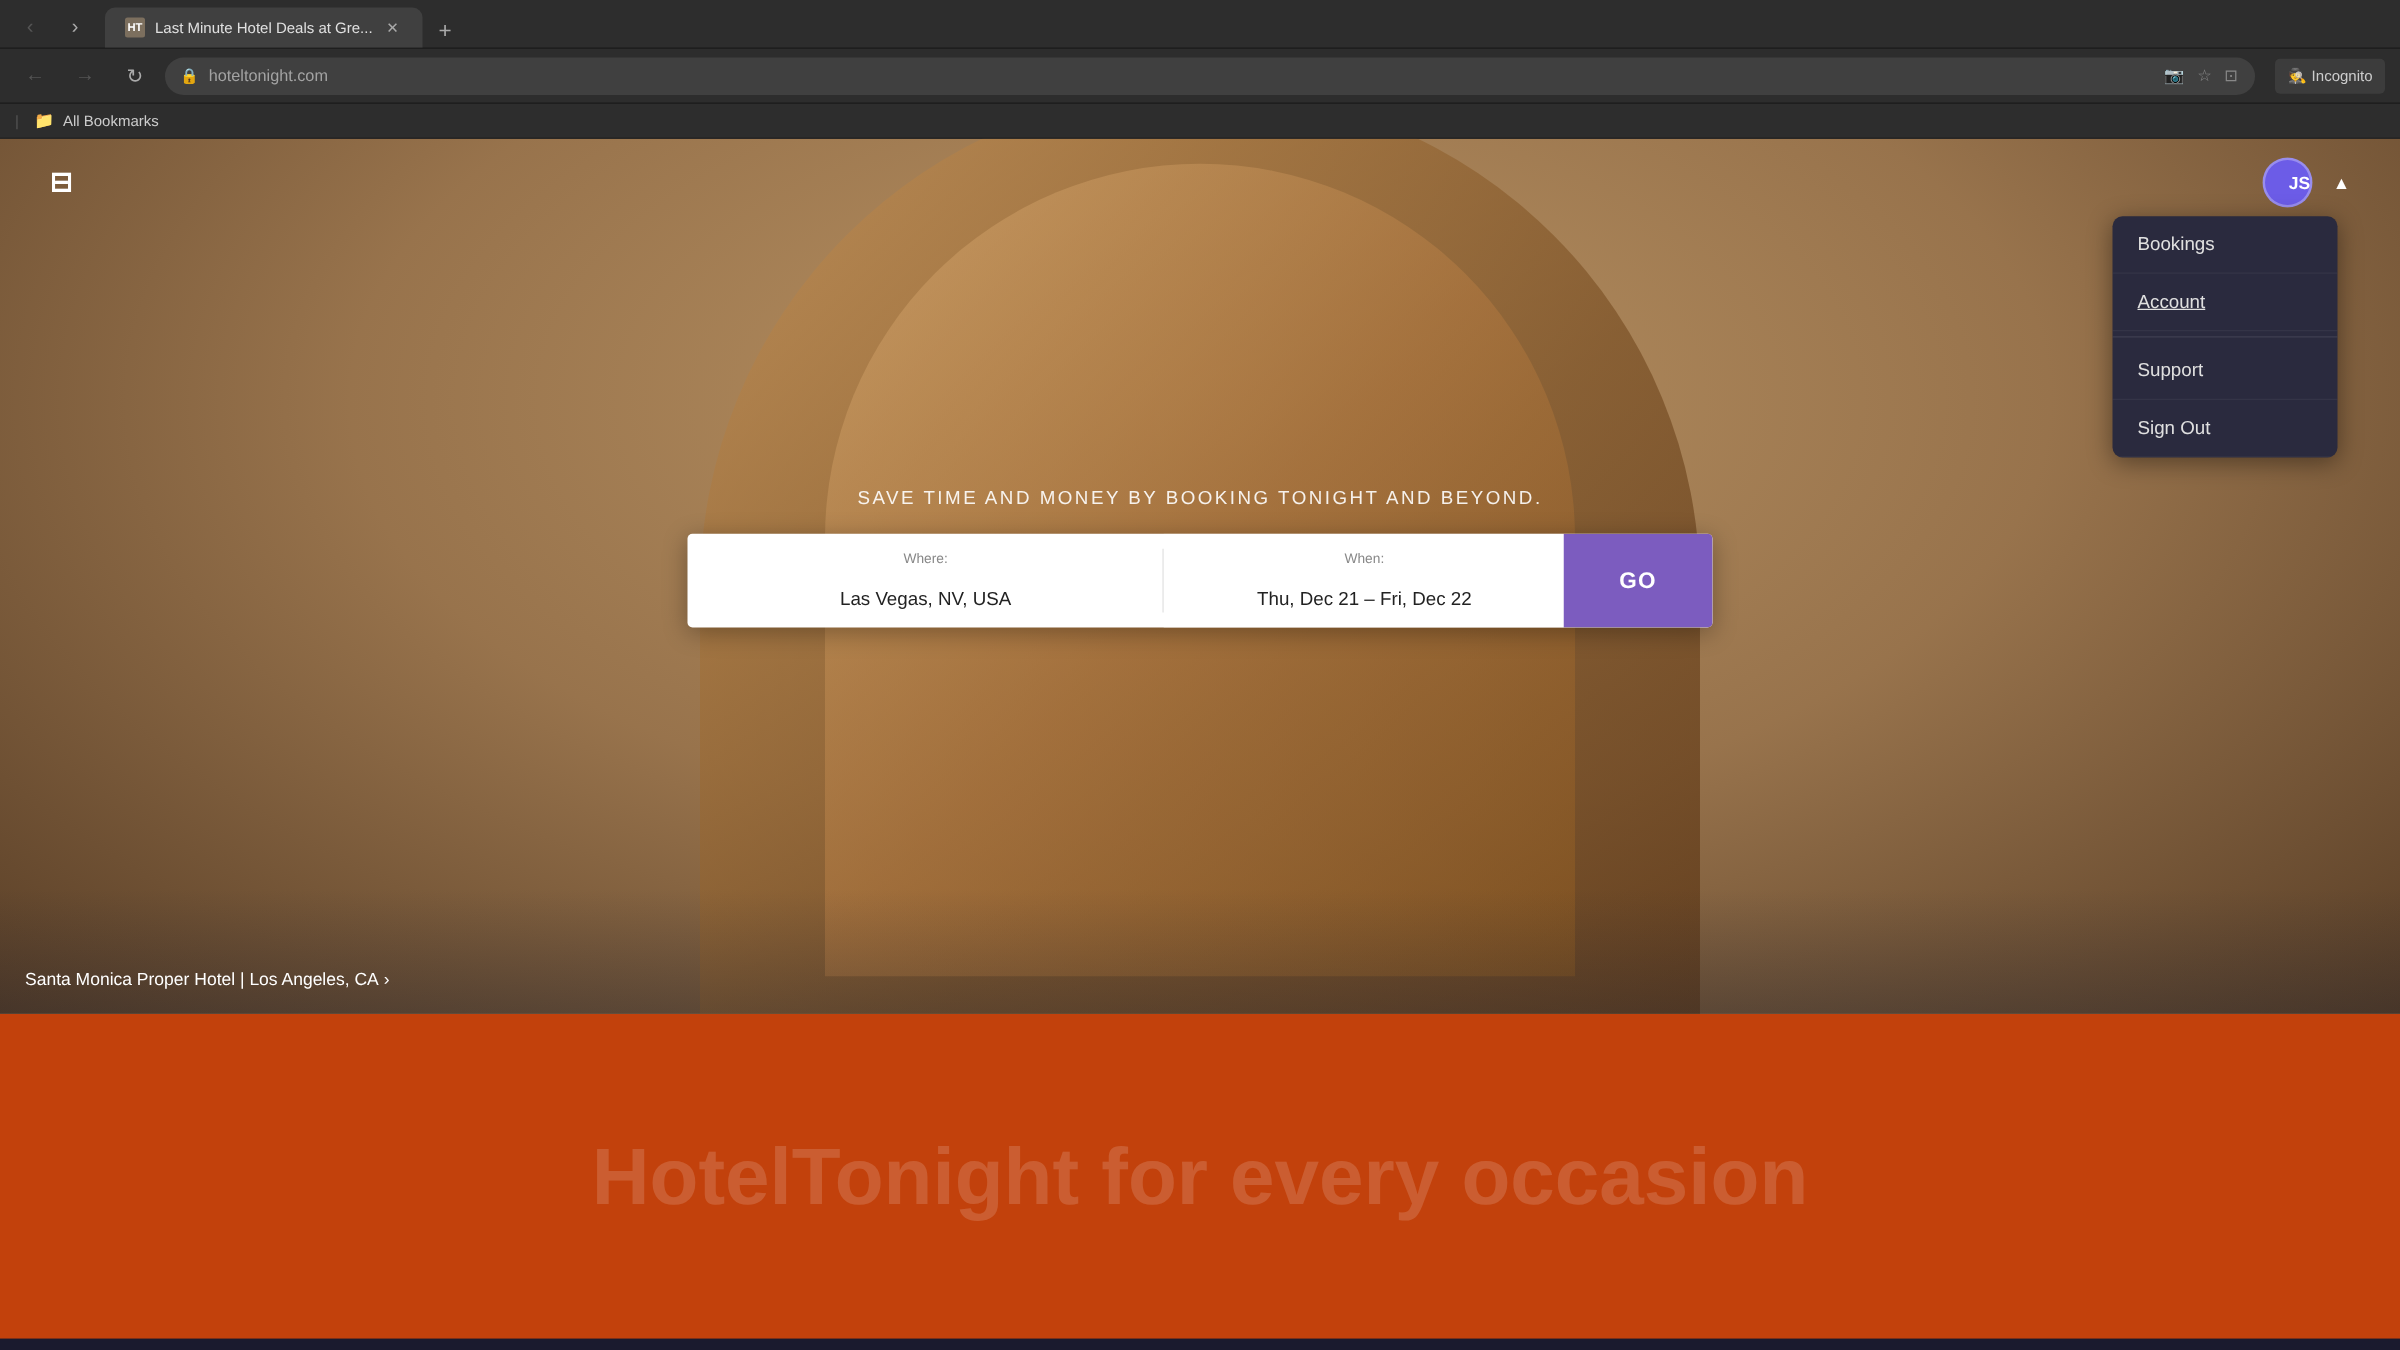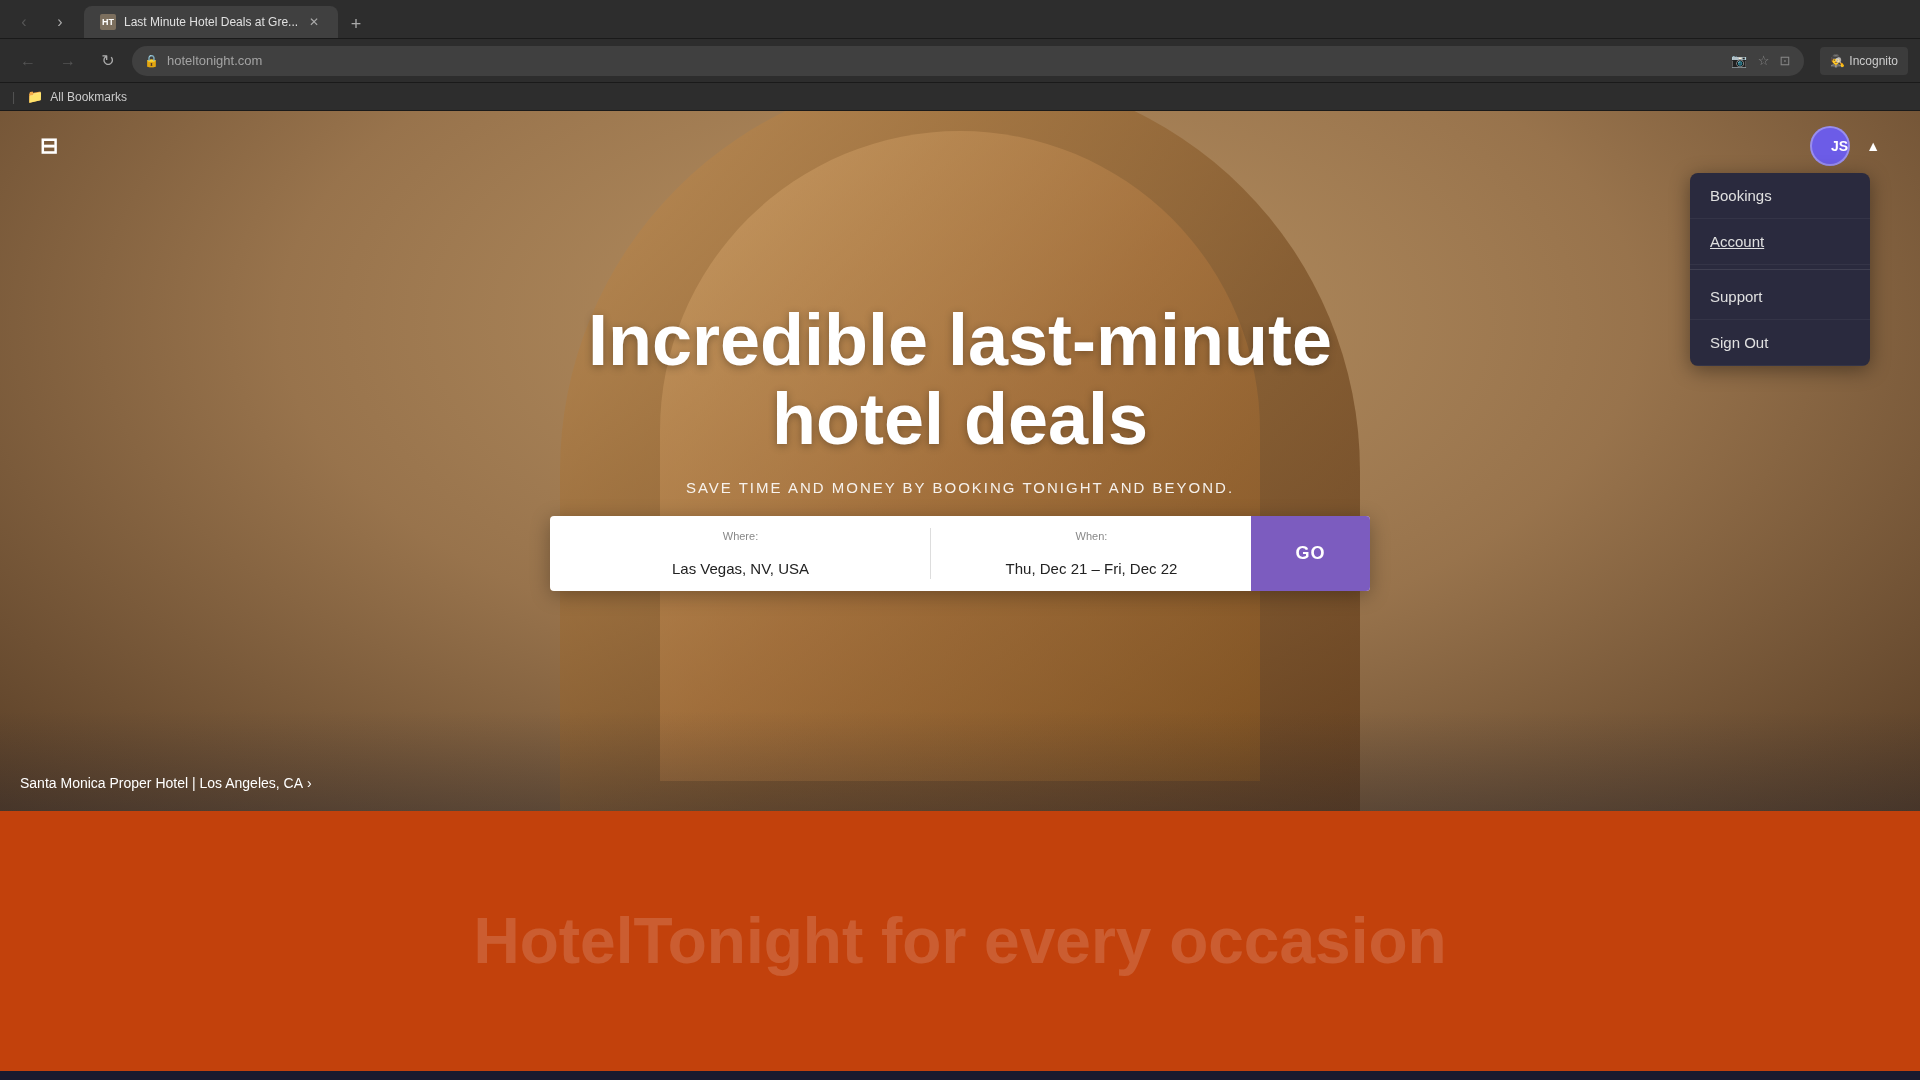--- a/index.html
+++ b/index.html
@@ -467,24 +467,20 @@
       <div class="dropdown-divider"></div>
       <button class="dropdown-item">
         <span>Support</span>
       </button>
       <button class="dropdown-item">
         <span>Sign Out</span>
       </button>
     </div>
 
     <div class="hero-text">
-      <h1 class="hero-headline">
-        <span>Incredible last-minute</span><br>
-        <span>hotel deals</span>
-      </h1>
       <p class="hero-subtext">SAVE TIME AND MONEY BY BOOKING TONIGHT AND BEYOND.</p>
 
       <div class="search-bar">
         <div class="search-field">
           <span class="search-field-label">Where:</span>
           <span class="search-field-value">Las Vegas, NV, USA</span>
         </div>
         <div class="search-divider"></div>
         <div class="search-when">
           <span class="search-field-label">When:</span>

